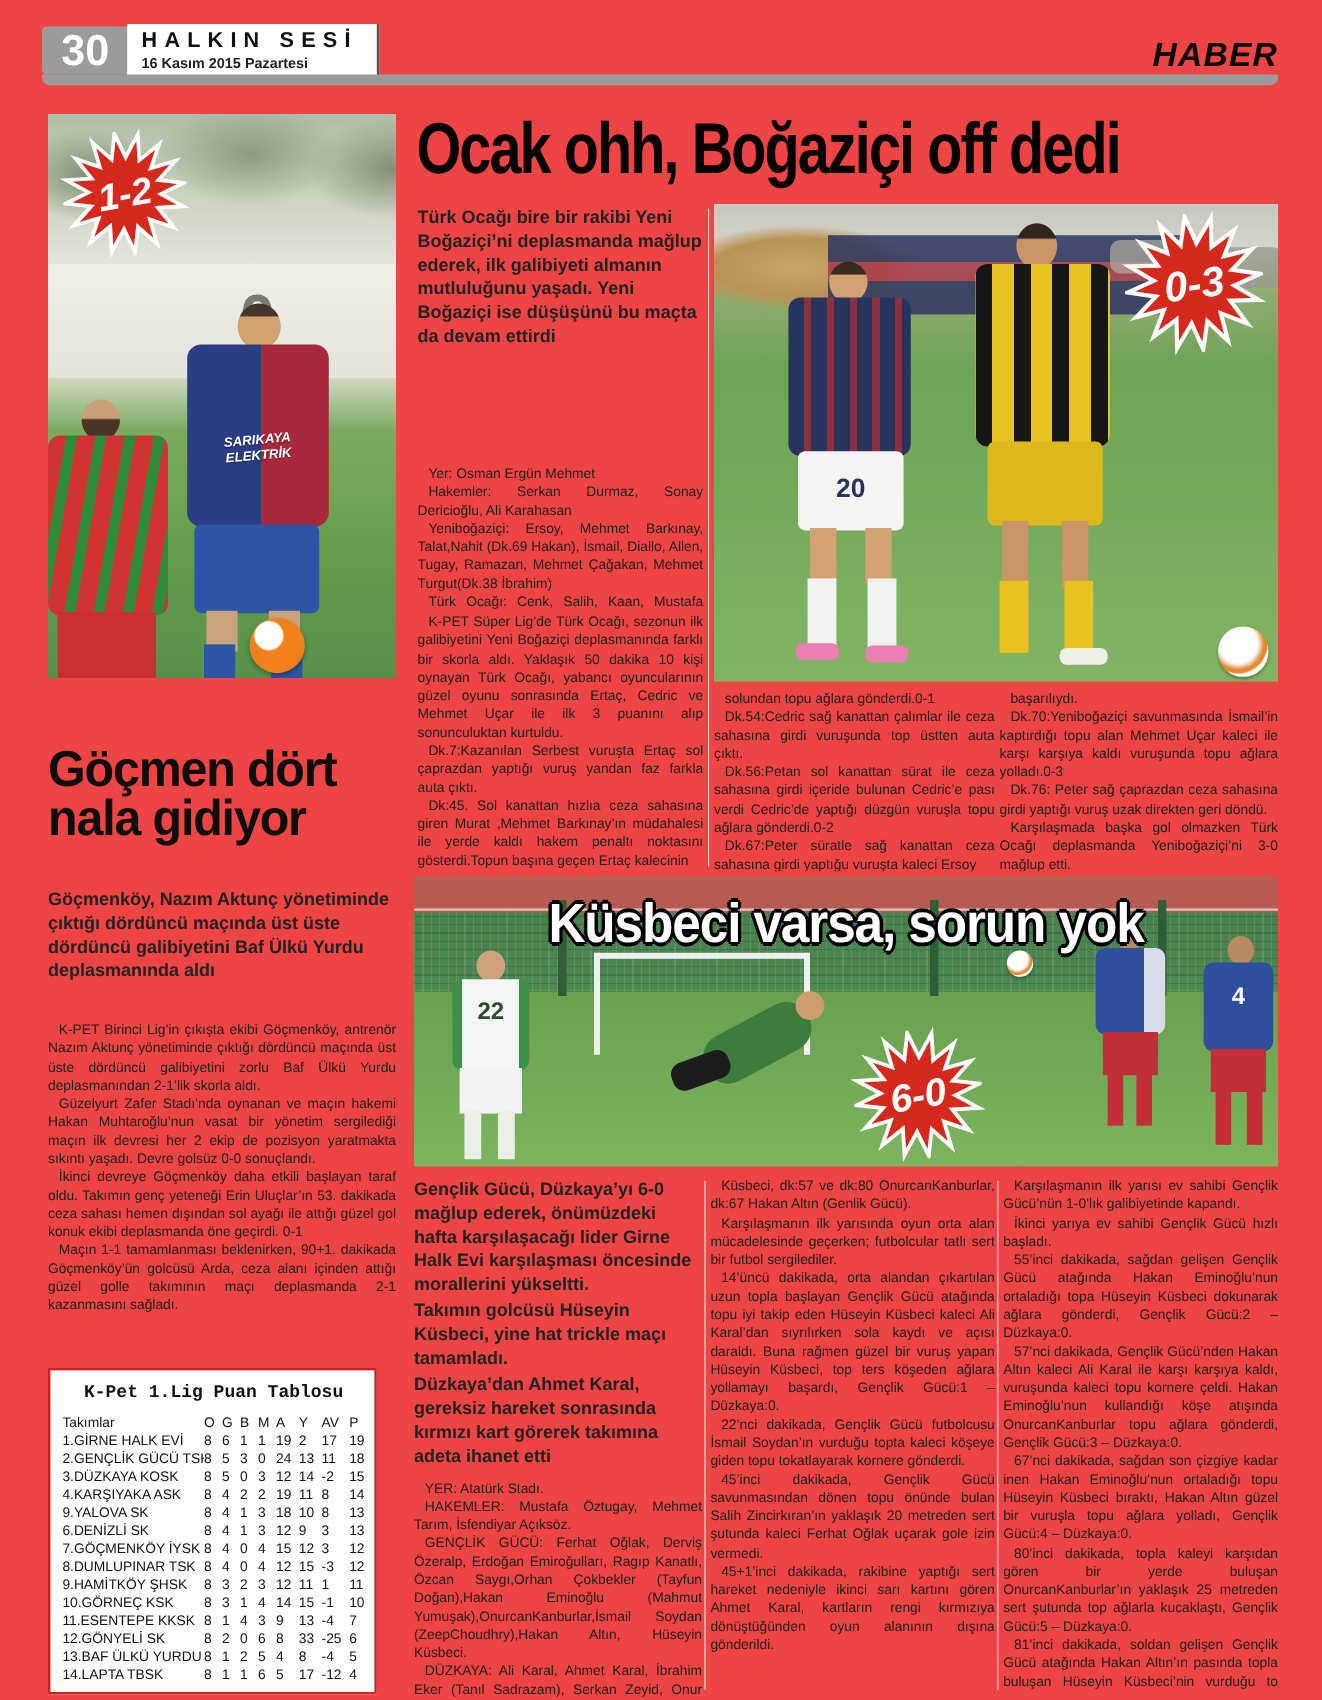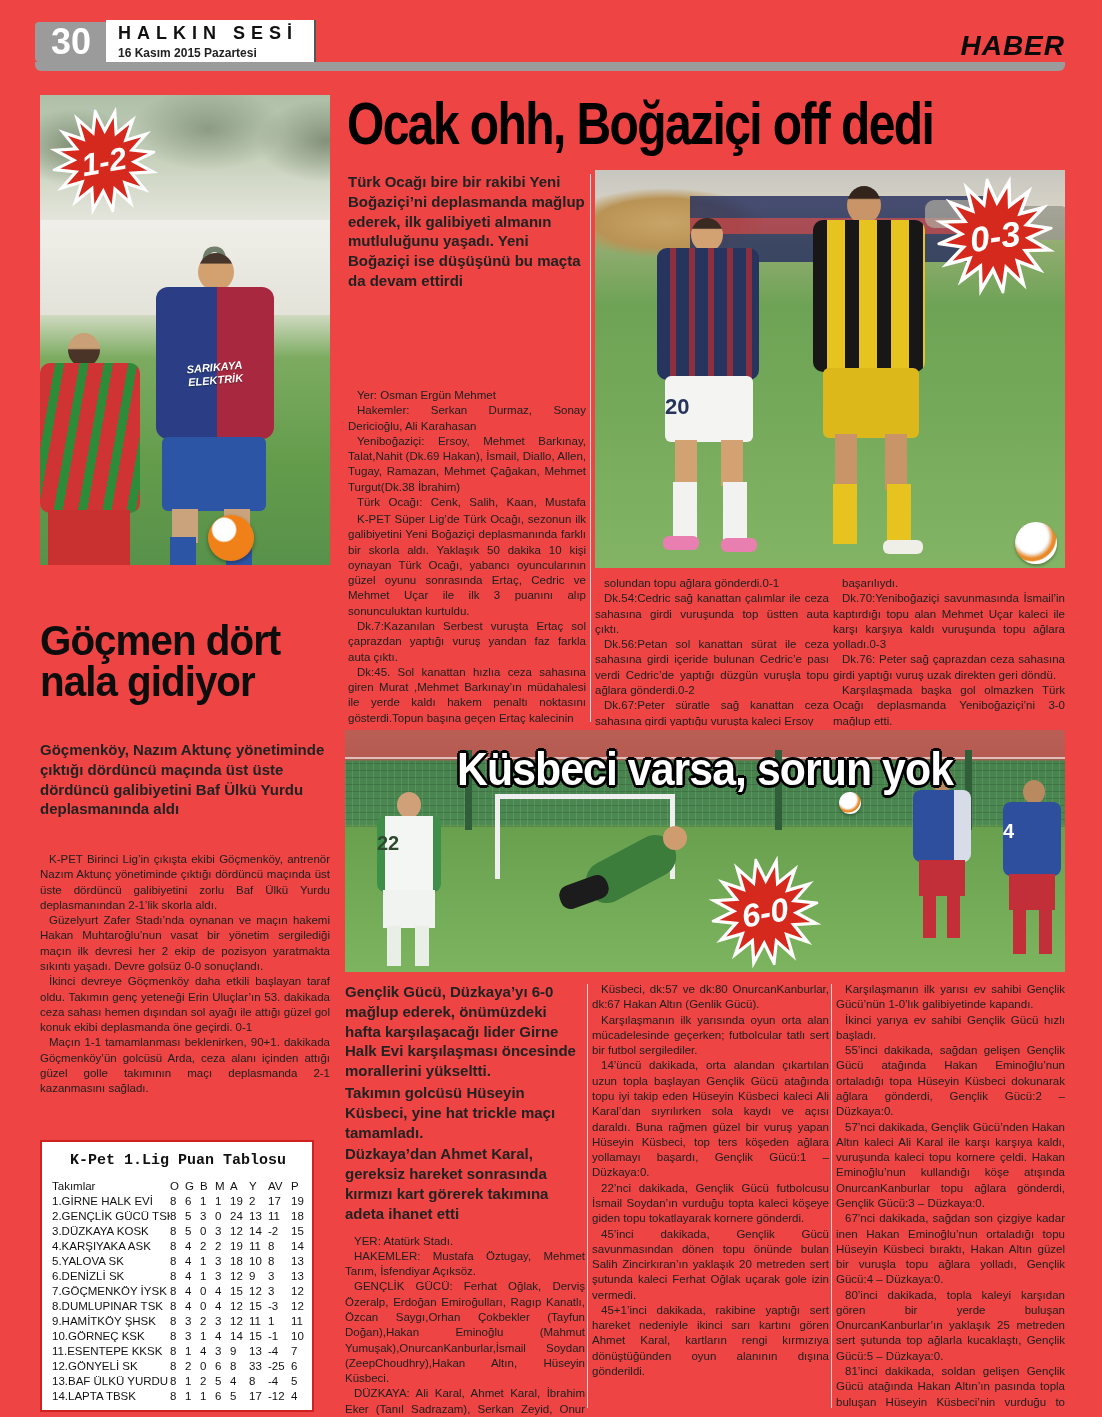--- a/index.html
+++ b/index.html
@@ -43,21 +43,21 @@
           #69a04e 40%,#7cb45f 100%);}
   .net{background:
       repeating-linear-gradient(0deg ,rgba(0,0,0,.14) 0 1px,transparent 1px 7px),
       repeating-linear-gradient(90deg,rgba(255,255,255,.10) 0 1px,transparent 1px 7px);}
   .goal{border:5px solid #efefef;border-bottom:none;}
   .overlay-head{font-weight:800;font-size:46px;letter-spacing:-1px;color:#fff;white-space:nowrap;
       transform:scaleX(.93);transform-origin:center top;
       text-shadow:-2px -2px 0 #000,2px -2px 0 #000,-2px 2px 0 #000,2px 2px 0 #000,0 3px 0 #000,3px 0 0 #000,-3px 0 0 #000,0 -3px 0 #000;}
   .jersey-text{font-size:11px;font-weight:800;font-style:italic;color:#fff;text-align:center;
       line-height:1.15;transform:rotate(-5deg);text-shadow:0 1px 1px rgba(0,0,0,.4);}
-  .num{font-weight:800;text-align:left;}
+  .num{font-weight:800;text-align:center;}
   .ballA{border-radius:50%;background:radial-gradient(circle at 35% 32%,#ffffff 0 26%,#f08018 30% 72%,#c65f08 100%);box-shadow:0 2px 4px rgba(0,0,0,.35);}
   .ballB{border-radius:50%;background:radial-gradient(circle at 40% 35%,#ffffff 0 40%,#f5f5f5 45%,#e8892a 58% 64%,#fff 68%);box-shadow:0 2px 3px rgba(0,0,0,.3);}
   .round{border-radius:50%;}
   .badge-text{font:italic 800 30px "Liberation Sans",sans-serif;fill:#fff;}
 </style>
 </head>
 <body>
 
 <div class="page">
 
@@ -260,21 +260,21 @@
             <td>4</td>
             <td>2</td>
             <td>2</td>
             <td>19</td>
             <td>11</td>
             <td>8</td>
             <td>14</td>
           </tr>
 
           <tr>
-            <td>5.YALOVA SK</td>
+            <td>9.YALOVA SK</td>
             <td>8</td>
             <td>4</td>
             <td>1</td>
             <td>3</td>
             <td>18</td>
             <td>10</td>
             <td>8</td>
             <td>13</td>
           </tr>
 

